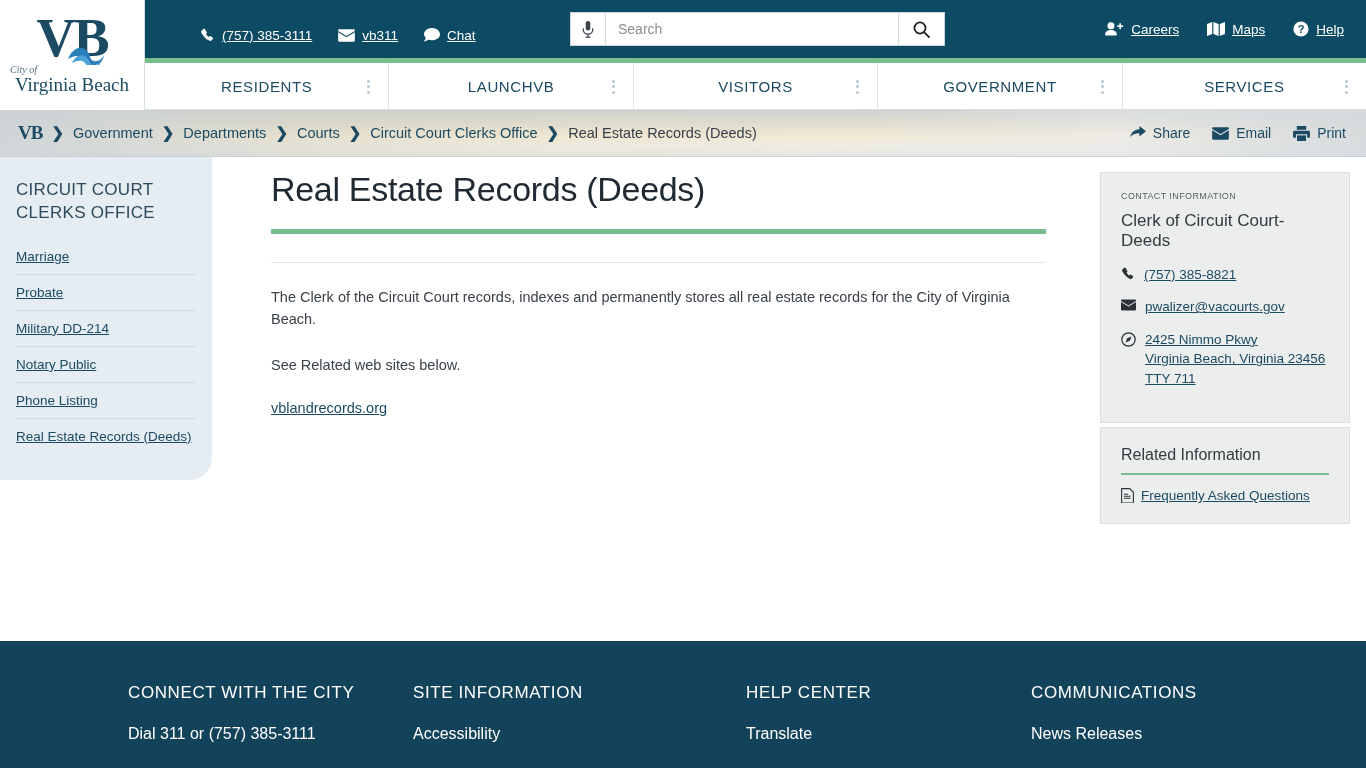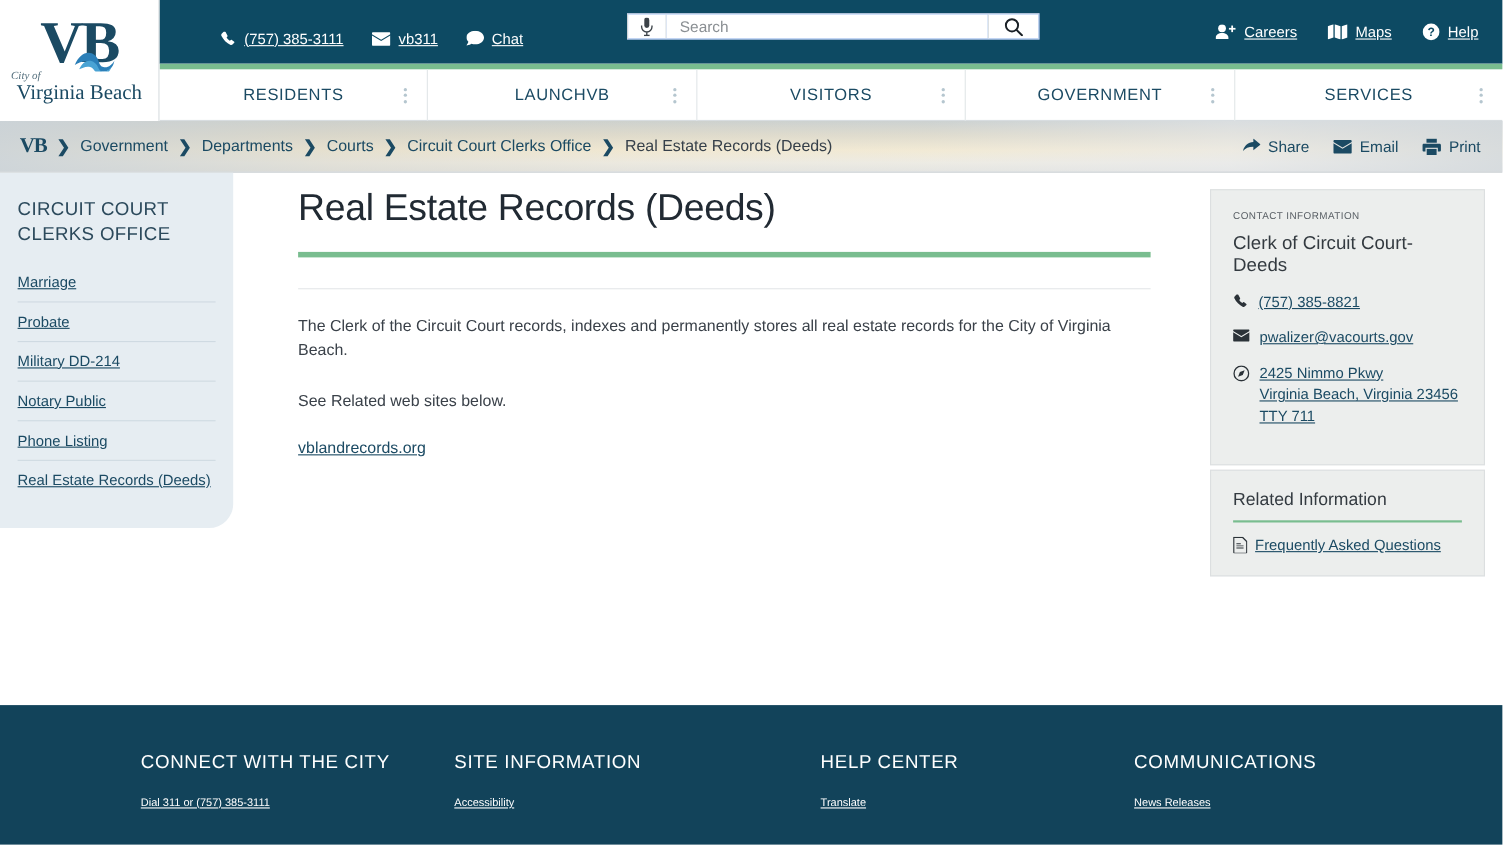--- a/index.html
+++ b/index.html
@@ -43,22 +43,22 @@
   .util-links { display:flex; align-items:center; gap:26px; margin-left:200px;margin-top:12px; }
   .util-link {
     display:flex; align-items:center; gap:7px; color:#ffffff;
     font-size:13.5px; text-decoration:none; cursor:pointer;
   }
   .util-link .lbl { text-decoration:underline; }
   .util-link svg { flex:none; }
 
   
   .searchwrap {
-    position:absolute; left:570px; top:12px; width:375px; height:24px;
-    display:flex; background:#3b82f6; border:1px solid #cfd4d7;
+    position:absolute; left:570px; top:12px; width:375px; height:34px;
+    display:flex; background:#eab308; border:1px solid #cfd4d7;
   }
   .mic-btn {
     width:35px; display:flex; align-items:center; justify-content:center;
     border-right:1px solid #d8dde0; background:#fff; cursor:pointer;
   }
   .search-input {
     flex:1; border:none; outline:none; padding:0 12px;
     font-size:14px; color:#333; font-family:"Liberation Sans", sans-serif;
   }
   .search-input::placeholder { color:#8a8f93; }
@@ -199,21 +199,21 @@
     background:#12435a; overflow:hidden;
   }
   .fcols { display:flex; padding:42px 0 0 128px; }
   .fcol { width:285px; }
   .fcol.c3 { width:285px;margin-left:48px; }
   .fhead {
     font-size:17px; color:#ffffff; letter-spacing:0.6px; margin-bottom:22px;
     text-transform:uppercase;
   }
   .flink {
-    display:block; font-size:10px; color:#ffffff; text-decoration:underline;
+    display:block; font-size:16px; color:#ffffff; 
     margin-bottom:20px; cursor:pointer;
   }
 </style>
 </head>
 <body>
 
 <div class="topbar">
   <div class="util-links">
 
     <a class="util-link">

